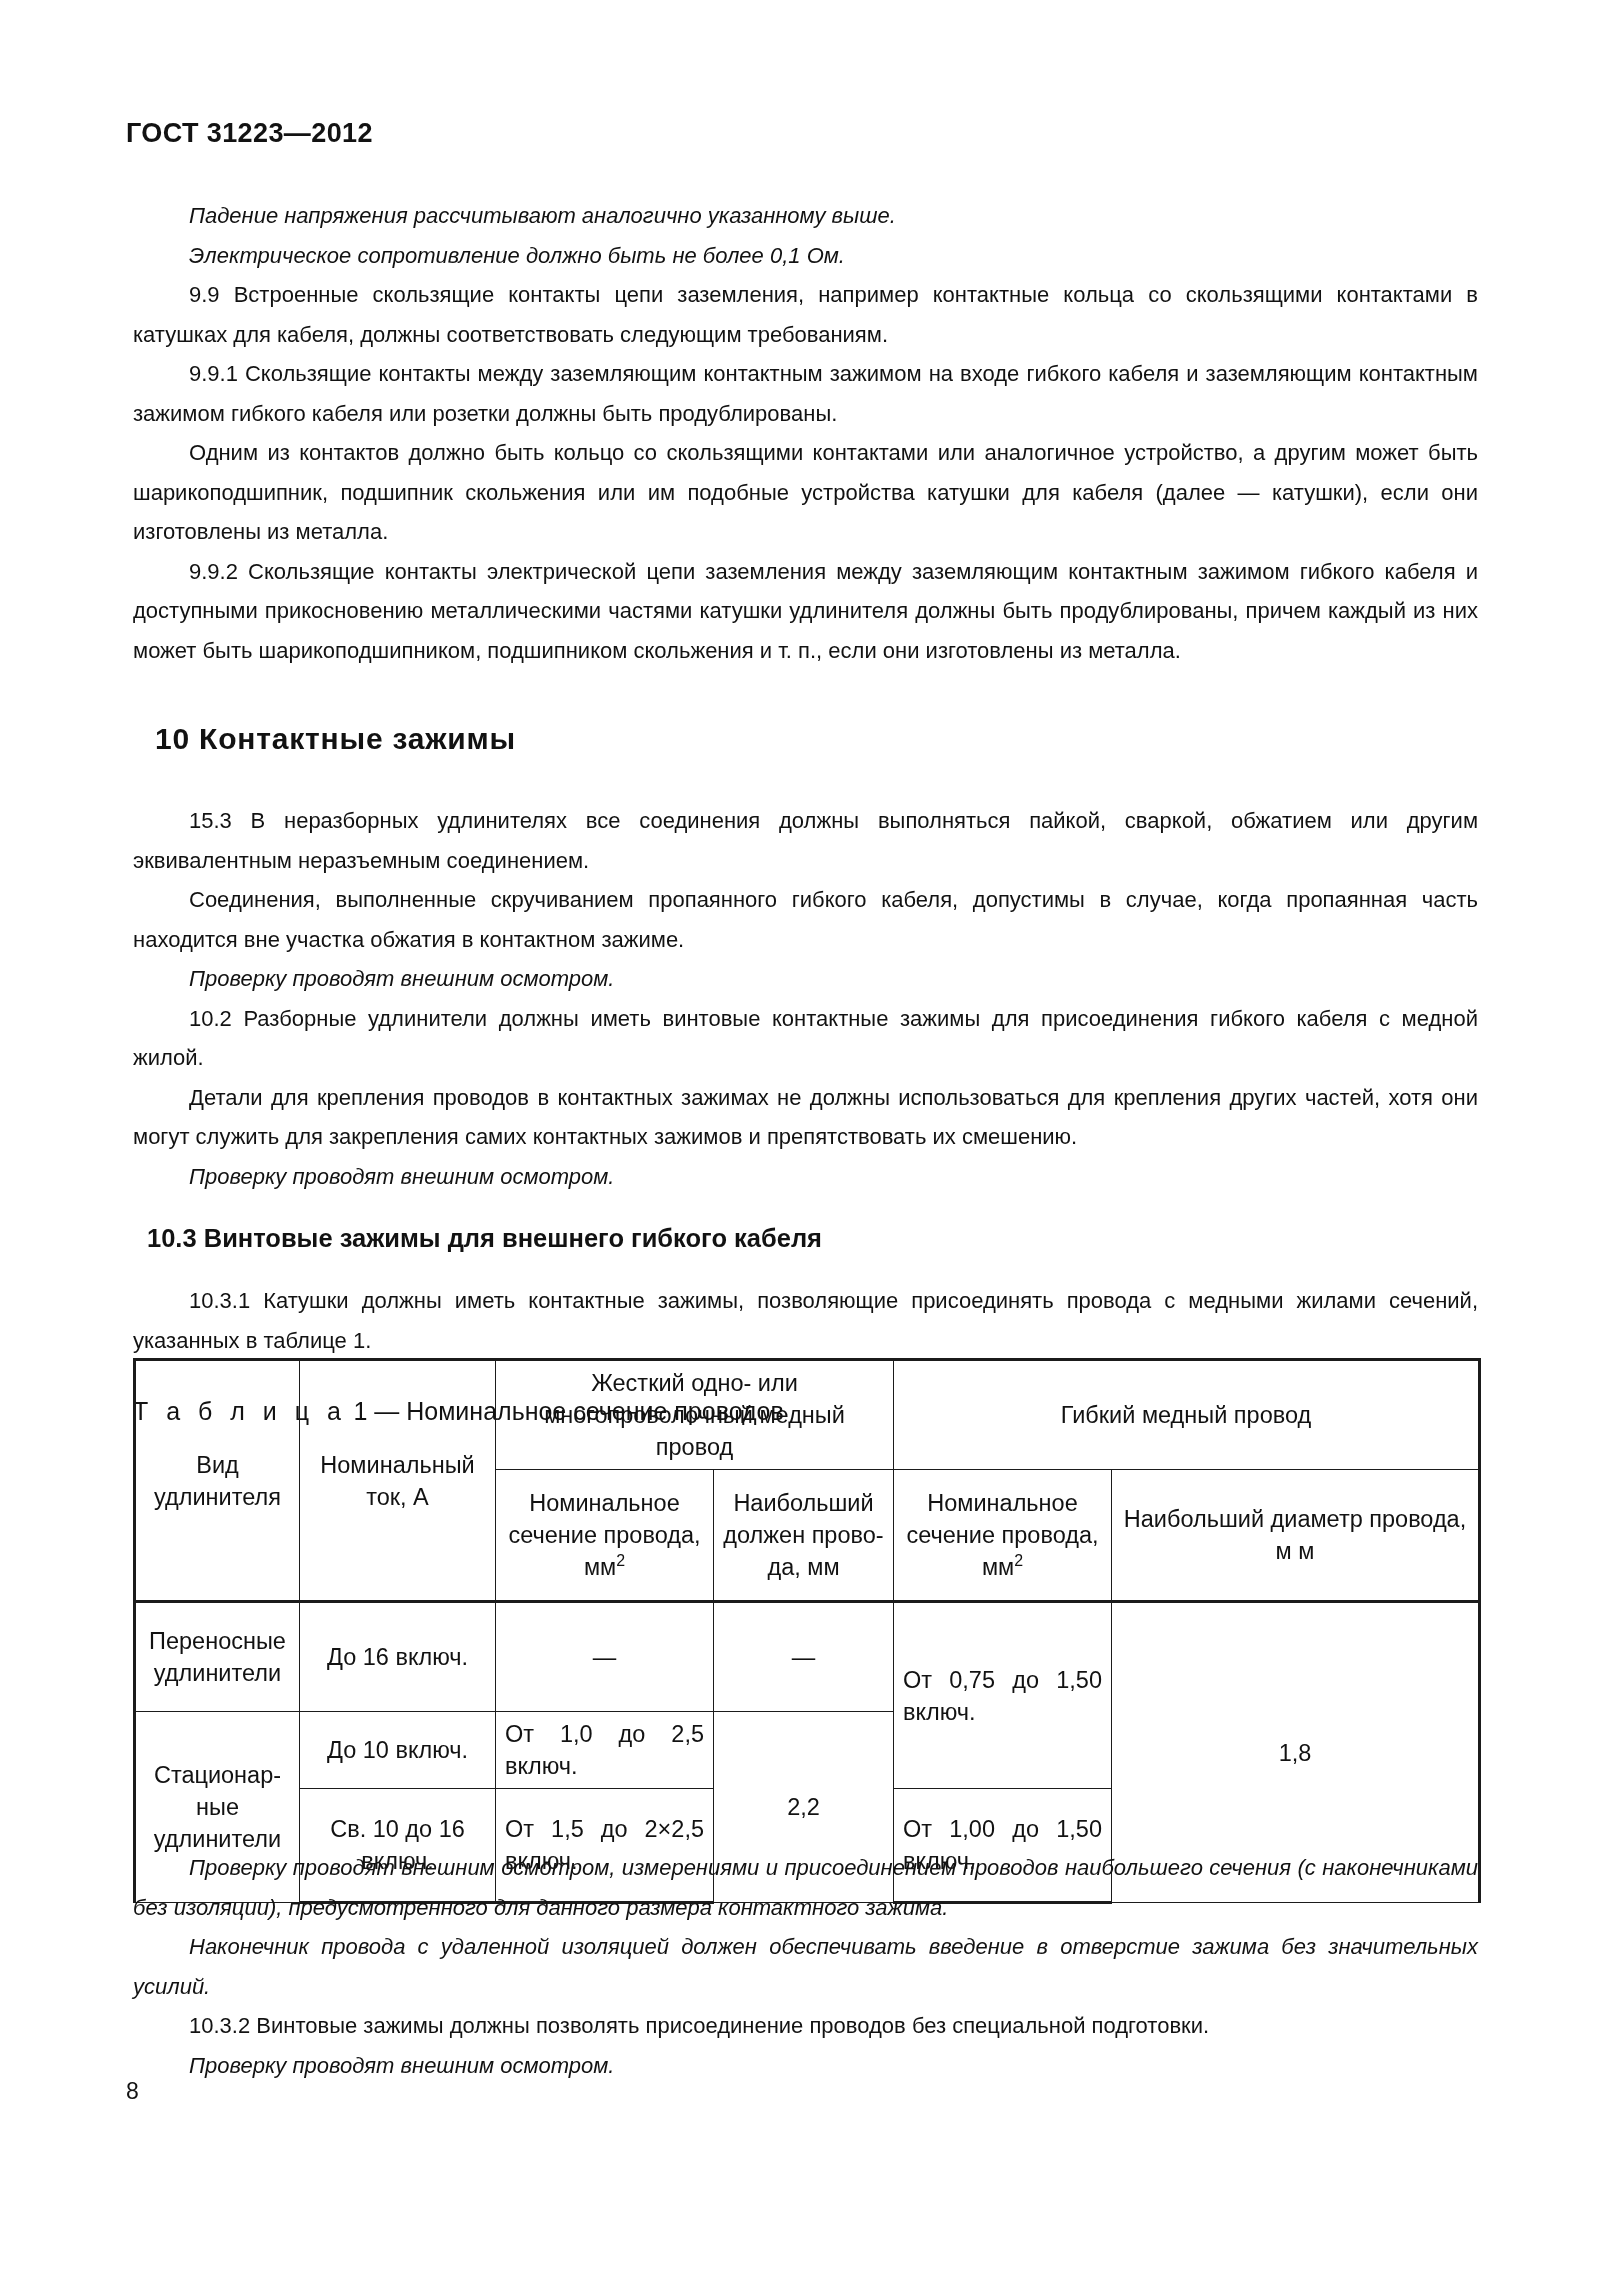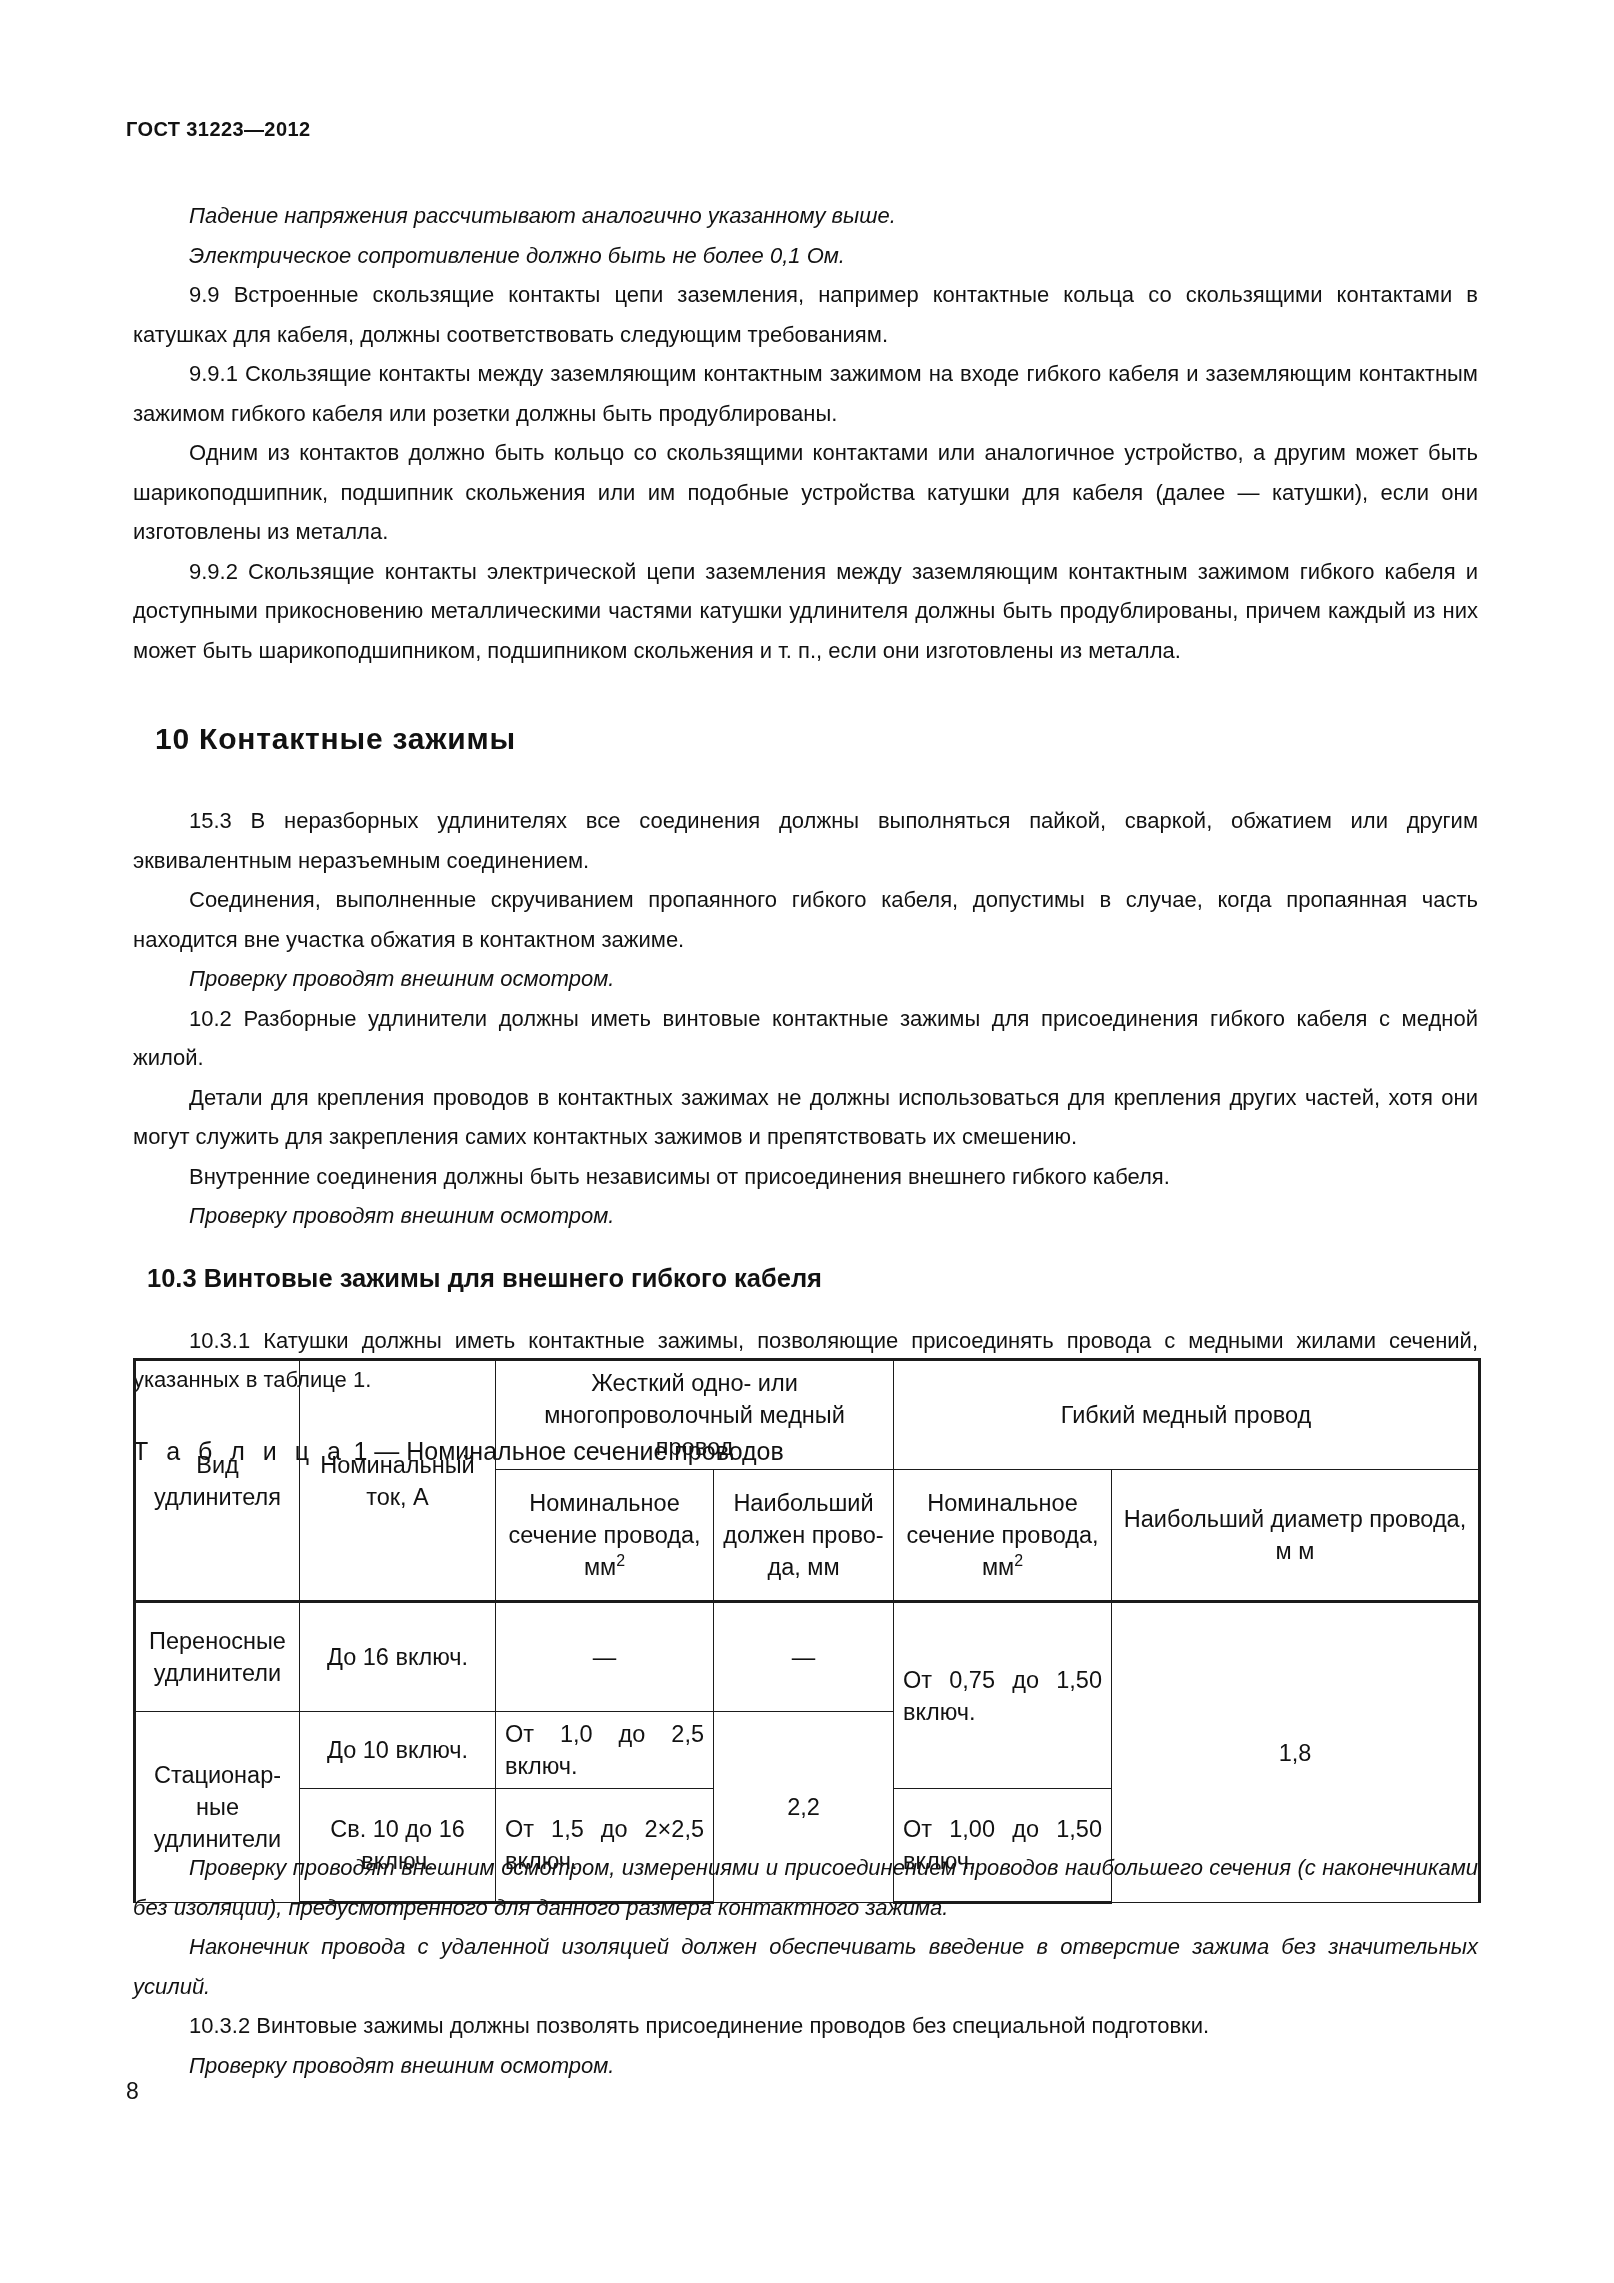--- a/index.html
+++ b/index.html
@@ -16,21 +16,21 @@
     color: #121212;
     box-sizing: border-box;
     overflow: hidden;
   }
 
   
   .doc-header {
     position: absolute;
     left: 126px;
     top: 118px;
-    font-size: 20px;
+    font-size: 27px;
     font-weight: bold;
     letter-spacing: 0.4px;
   }
 
   
   .content {
     position: absolute;
     left: 133px;
     top: 196px;
     width: 1345px;
@@ -163,21 +163,20 @@
     <p class="para">15.3 В неразборных удлинителях все соединения должны выполняться пайкой, сваркой, обжатием или другим эквивалентным неразъемным соединением.</p>
 
     <p class="para">Соединения, выполненные скручиванием пропаянного гибкого кабеля, допустимы в случае, когда пропаянная часть находится вне участка обжатия в контактном зажиме.</p>
 
     <p class="para italic">Проверку проводят внешним осмотром.</p>
 
     <p class="para">10.2 Разборные удлинители должны иметь винтовые контактные зажимы для присоединения гибкого кабеля с медной жилой.</p>
 
     <p class="para">Детали для крепления проводов в контактных зажимах не должны использоваться для крепления других частей, хотя они могут служить для закрепления самих контактных зажимов и препятствовать их смешению.</p>
 
-    <p class="para">Внутренние соединения должны быть независимы от присоединения внешнего гибкого кабеля.</p>
 
     <p class="para italic">Проверку проводят внешним осмотром.</p>
 
     <div class="gap-m"></div>
 
     <h3 class="sub-title">10.3 Винтовые зажимы для внешнего гибкого кабеля</h3>
 
     <div class="gap-m"></div>
 
     <p class="para">10.3.1 Катушки должны иметь контактные зажимы, позволяющие присоединять провода с медными жилами сечений, указанных в таблице 1.</p>

